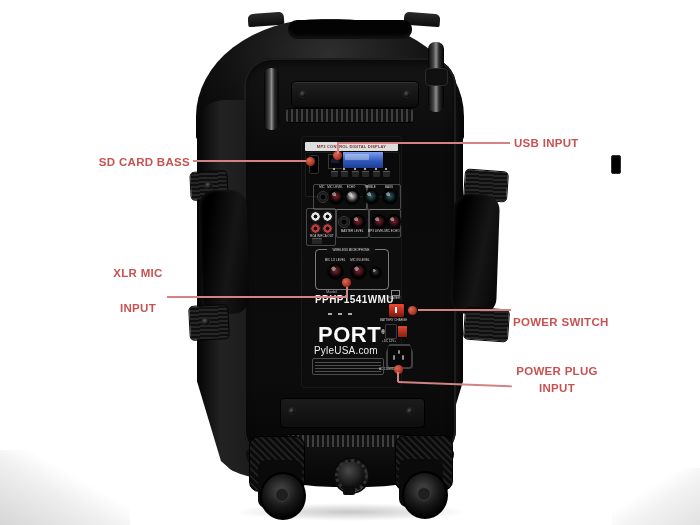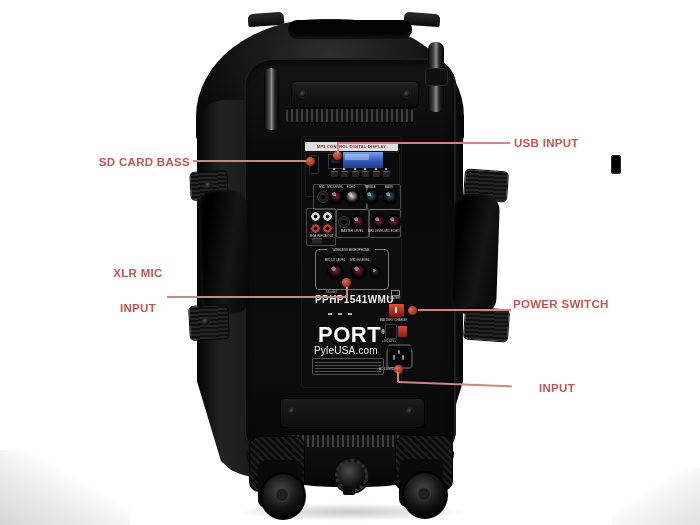--- a/index.html
+++ b/index.html
@@ -235,20 +235,21 @@
   <div class="abs co-label" style="left:514px;top:135px;">USB INPUT</div>
 
   <div class="abs co-label" style="left:96px;top:265px;width:84px;text-align:center;">XLR MIC</div>
   <div class="abs co-label" style="left:96px;top:300px;width:84px;text-align:center;">INPUT</div>
   <div class="abs co-line" style="left:167px;top:296px;width:181px;"></div>
   <div class="abs co-line" style="left:346px;top:285px;width:2px;height:13px;"></div>
   <div class="abs co-dot" style="left:342px;top:278px;"></div>
 
   <div class="abs co-dot" style="left:408px;top:306px;"></div>
   <div class="abs co-line" style="left:418px;top:309px;width:93px;"></div>
-  <div class="abs co-label" style="left:513px;top:296px;">POWER SWITCH</div>
+  <div class="abs co-label" style="left:513px;top:314px;">POWER SWITCH</div>
 
   <div class="abs co-dot" style="left:394px;top:365px;"></div>
   <div class="abs co-line" style="left:397px;top:372px;width:2px;height:10px;"></div>
   <div class="abs co-line" style="left:398px;top:381px;width:114px;transform:rotate(2.2deg);transform-origin:left top;"></div>
+  <div class="abs co-label" style="left:512px;top:363px;width:90px;text-align:center;">POWER PLUG</div>
   <div class="abs co-label" style="left:512px;top:380px;width:90px;text-align:center;">INPUT</div>
 
 </div>
 
 </body></html>

